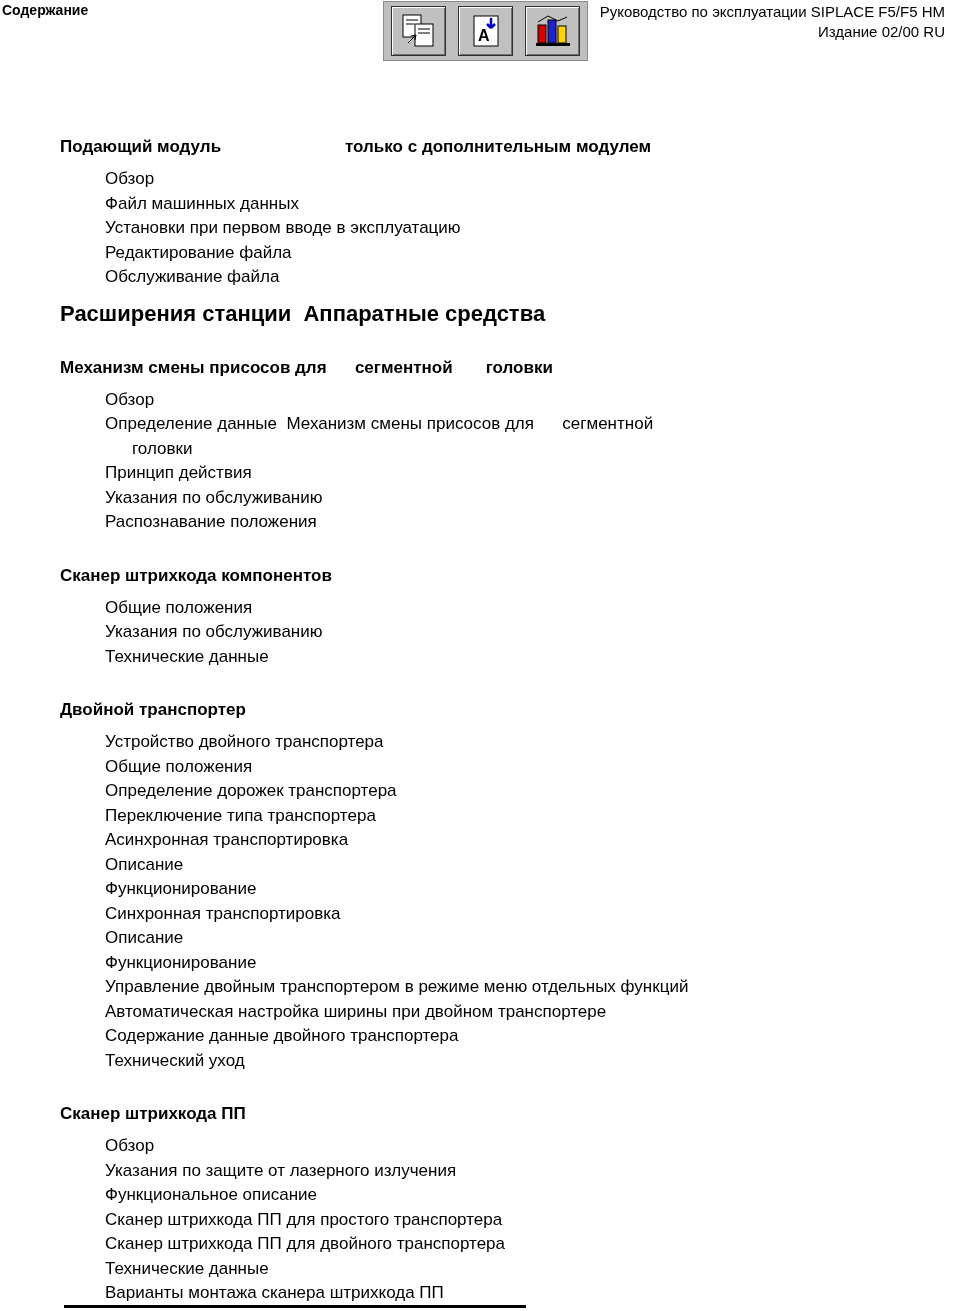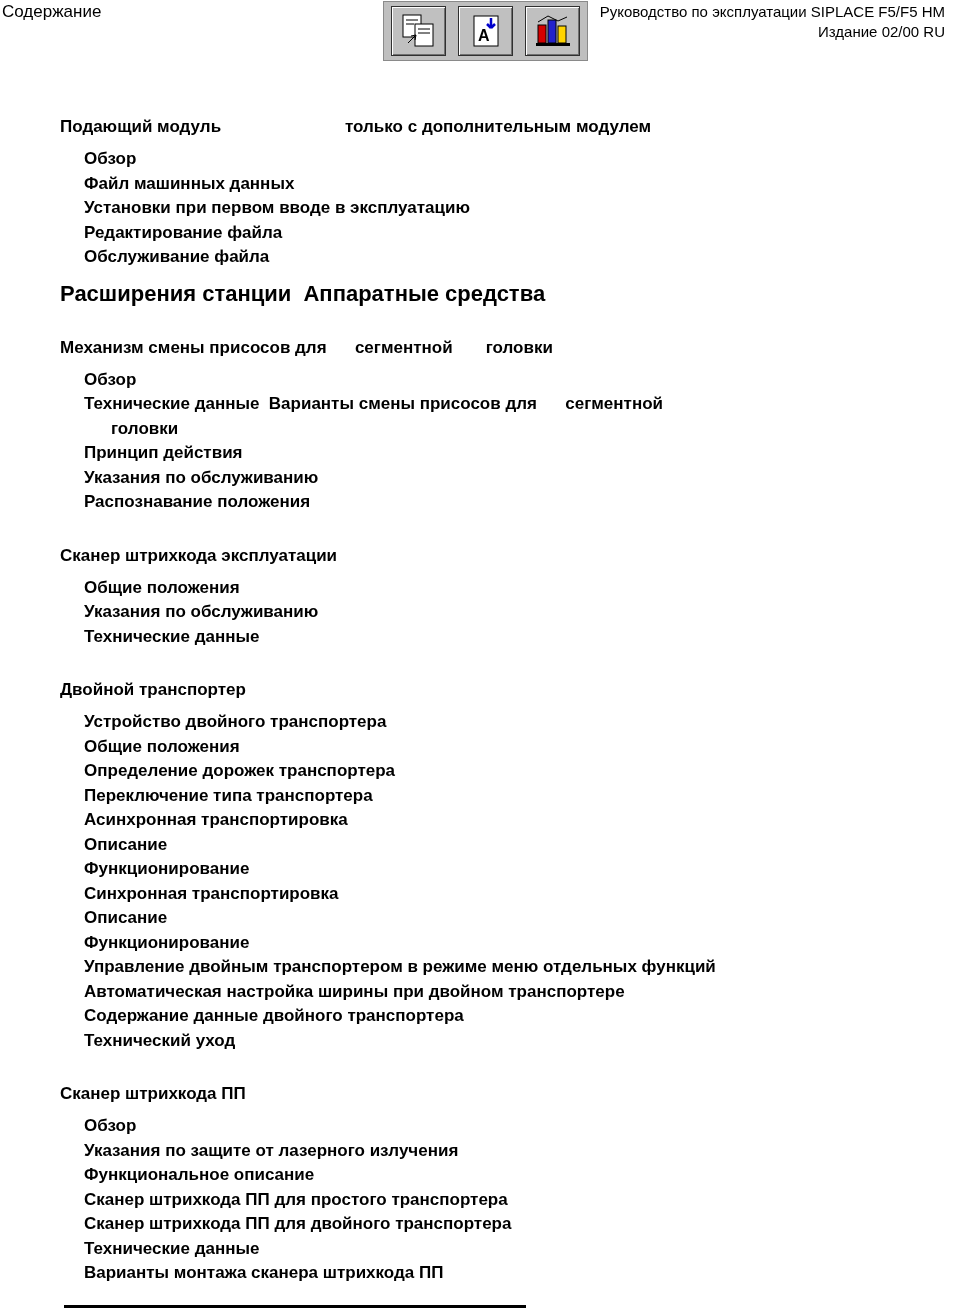--- a/index.html
+++ b/index.html
@@ -8,21 +8,22 @@
     background: #ffffff;
     color: #000000;
     font-family: "Liberation Sans", sans-serif;
     position: relative;
     overflow: hidden;
   }
 
   
   .header-left {
     position: absolute; top: 2px; left: 2px;
-    font-size: 17px;
+    font-size: 14px;
+    font-weight: bold;
   }
   .header-right {
     position: absolute; top: 2px; right: 17px;
     text-align: right; font-size: 15px; line-height: 20px;
   }
 
   .toolbar {
     position: absolute; left: 383px; top: 1px;
     height: 60px;
     display: flex; align-items: center; gap: 12px;
@@ -47,34 +48,33 @@
   }
   .section-heading {
     font-size: 17px; font-weight: bold;
     padding-left: 60px;
     margin-top: 30px;
     line-height: 21px;
     white-space: pre-wrap;
     cursor: pointer;
   }
   .toc > .section-heading:first-child { margin-top: 0; }
-  .h-gap { display: inline-block; min-width: 285px; white-space: pre-wrap; }
+  .h-gap { display: inline-block; min-width: 285px; white-space: pre-wrap; margin-top: 20px; }
   .chapter-heading {
     font-size: 22px; font-weight: bold;
     padding-left: 60px;
     margin-top: 10px;
     line-height: 27px;
     white-space: pre-wrap;
   }
   .item-list {
     margin-top: 10px;
-    padding-left: 84px;
+    padding-left: 105px;
     font-size: 17px;
     line-height: 24.5px;
-    font-weight: bold;
   }
   .toc-item { white-space: pre-wrap; cursor: pointer; }
   .toc-item .line2 { padding-left: 27px; text-align: center; }
 
   
   .footer-rule {
     position: absolute; left: 64px; top: 1305px;
     width: 462px; height: 3px;
     background: #000000;
   }
@@ -125,26 +125,26 @@
       <div class="toc-item">Обзор</div>
       <div class="toc-item">Файл машинных данных</div>
       <div class="toc-item">Установки при первом вводе в эксплуатацию</div>
       <div class="toc-item">Редактирование файла</div>
       <div class="toc-item">Обслуживание файла</div>
     </div>
     <div class="chapter-heading">Расширения станции  Аппаратные средства</div>
     <div class="section-heading"><span>Механизм смены присосов для      сегментной       головки</span></div>
     <div class="item-list">
       <div class="toc-item">Обзор</div>
-      <div class="toc-item"><span>Технические данные  Варианты смены присосов для      сегментной</span><br><span class="line2">головки</span></div>
+      <div class="toc-item"><span>Определение данные  Механизм смены присосов для      сегментной</span><br><span class="line2">головки</span></div>
       <div class="toc-item">Принцип действия</div>
       <div class="toc-item">Указания по обслуживанию</div>
       <div class="toc-item">Распознавание положения</div>
     </div>
-    <div class="section-heading"><span>Сканер штрихкода эксплуатации</span></div>
+    <div class="section-heading"><span>Сканер штрихкода компонентов</span></div>
     <div class="item-list">
       <div class="toc-item">Общие положения</div>
       <div class="toc-item">Указания по обслуживанию</div>
       <div class="toc-item">Технические данные</div>
     </div>
     <div class="section-heading"><span>Двойной транспортер</span></div>
     <div class="item-list">
       <div class="toc-item">Устройство двойного транспортера</div>
       <div class="toc-item">Общие положения</div>
       <div class="toc-item">Определение дорожек транспортера</div>

